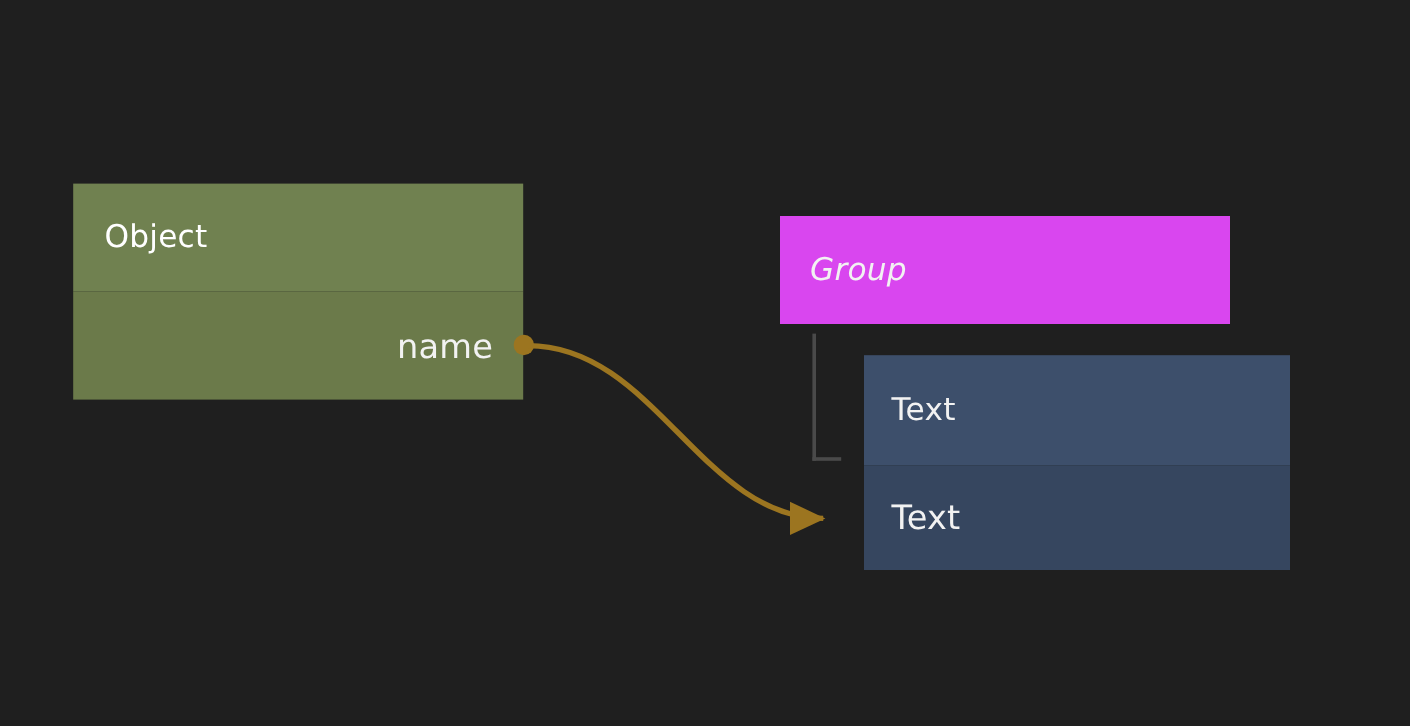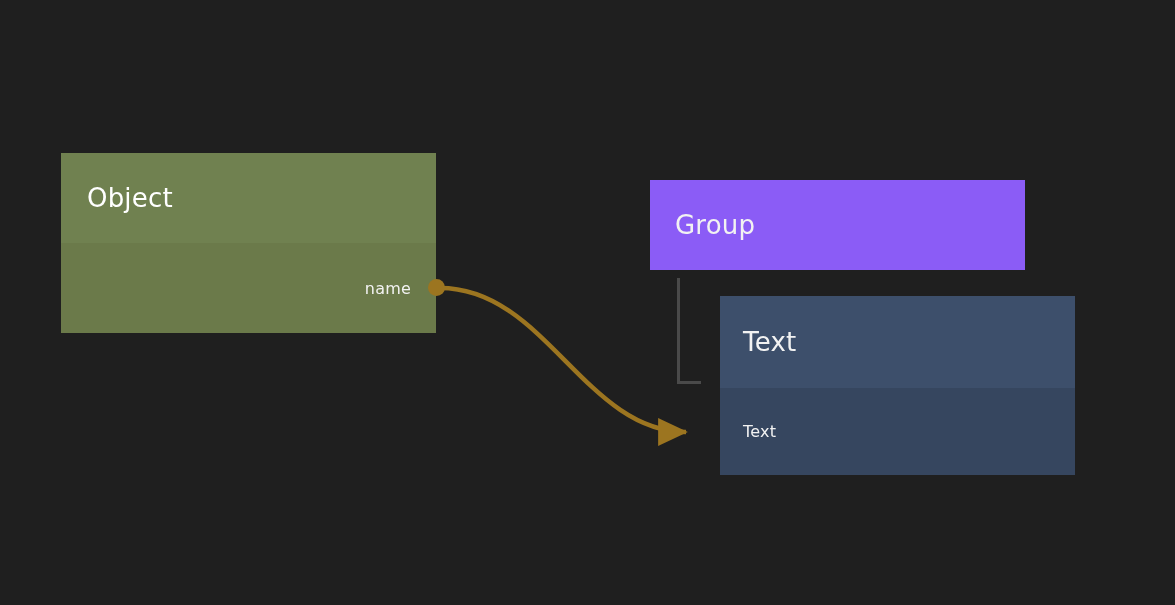--- a/index.html
+++ b/index.html
@@ -42,21 +42,21 @@
     position: relative;
   }
   .node-row {
     display: flex;
     align-items: center;
     box-sizing: border-box;
     width: 100%;
     height: 100%;
   }
   .node-row-label {
-    font-size: 16px;
+    font-size: 28px;
     color: #f2f2f2;
     white-space: nowrap;
     letter-spacing: 0.2px;
   }
 
   
   #node-object {
     left: 61px;
     top: 153px;
     width: 375px;
@@ -160,21 +160,21 @@
     </div>
     <div class="node-body" style="background: rgb(107, 122, 74);">
       <div class="node-row">
         <span class="node-row-label" style="color: rgb(242, 242, 242);">name</span>
       </div>
     </div>
     <div class="socket-dot" id="socket-name" style="background: rgb(156, 117, 32);"></div>
   </div>
 
   <div class="node" id="node-group">
-    <div class="node-header" style="background: #8b5cf6;">
+    <div class="node-header" style="background: #d946ef; font-style: italic;">
       <span class="node-header-label" style="color: rgb(242, 242, 242);">Group</span>
     </div>
   </div>
 
   <div class="node" id="node-text">
     <div class="node-header" style="background: rgb(61, 79, 107);">
       <span class="node-header-label" style="color: rgb(242, 242, 242);">Text</span>
     </div>
     <div class="node-body" style="background: rgb(54, 70, 95);">
       <div class="node-row">

